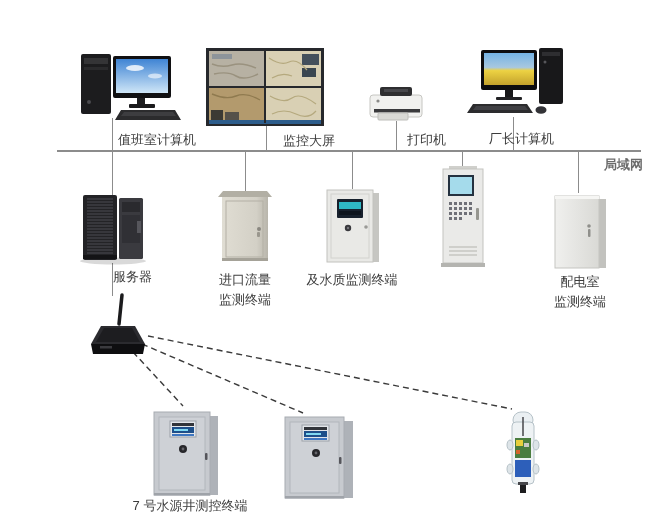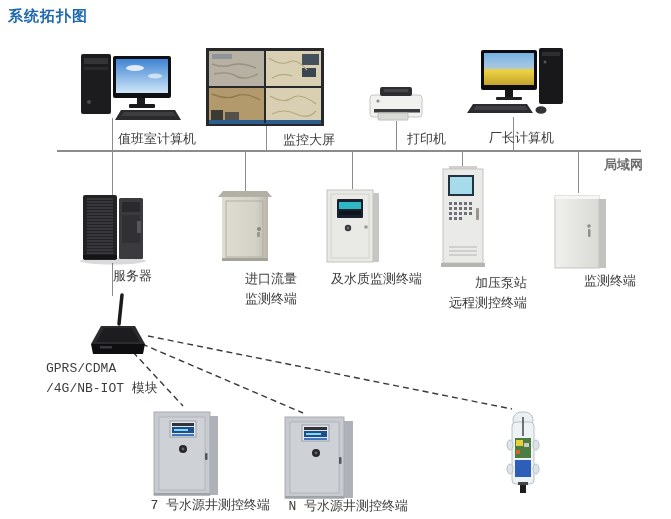--- a/index.html
+++ b/index.html
@@ -8,30 +8,29 @@
   }
   *{box-sizing:border-box; margin:0; padding:0;}
   html,body{background:#ffffff;}
   body{font-family:"Liberation Sans","DejaVu Sans",sans-serif;}
   .canvas{position:relative; width:671px; height:519px; background:#ffffff; overflow:hidden;}
   .title{position:absolute; left:8px; top:7px; font-size:15px; font-weight:bold; color:var(--title); letter-spacing:1px;}
   .hline{position:absolute; left:57px; top:150px; width:584px; height:2px; background:var(--lan-line);}
   .lan-label{position:absolute; left:604px; top:156px; font-size:13px; font-weight:bold; color:var(--lan-label);}
   .vline{position:absolute; width:1px; background:var(--connector);}
   .icon{position:absolute;}
-  .lbl{position:absolute; font-size:13px; color:var(--label); line-height:20px; white-space:nowrap;font-family:Liberation Mono, monospace;}
-  .lbl.center{text-align:right; white-space:normal;}
+  .lbl{position:absolute; font-size:13px; color:var(--label); line-height:20px; white-space:nowrap;}
+  .lbl.center{text-align:center; white-space:normal;}
   .overlay{position:absolute; left:0; top:0; width:671px; height:519px; pointer-events:none;}
 </style>
 </head>
 <body>
 
 <div class="canvas">
 
-  <div class="title">系统拓扑图</div>
 
   <div class="hline"></div>
   <div class="lan-label">局域网</div>
 
   <div class="vline" style="left:112px;top:118px;height:77px"></div>
   <div class="vline" style="left:266px;top:124px;height:27px"></div>
   <div class="vline" style="left:396px;top:121px;height:30px"></div>
   <div class="vline" style="left:513px;top:117px;height:34px"></div>
   <div class="vline" style="left:112px;top:263px;height:33px"></div>
   <div class="vline" style="left:245px;top:151px;height:40px"></div>
@@ -264,28 +263,20 @@
   <div class="lbl" style="left:489px;top:129px">厂长计算机</div>
   <div class="lbl" style="left:113px;top:267px">服务器</div>
 
   <div class="lbl center" style="left:193px;top:270px;width:104px">
     <div>进口流量</div>
     <div>监测终端</div>
   </div>
   <div class="lbl center" style="left:282px;top:270px;width:140px">
     <div>及水质监测终端</div>
   </div>
-  <div class="lbl center" style="left:399px;top:274px;width:128px">
-    <div>加压泵站</div>
-    <div>远程测控终端</div>
-  </div>
   <div class="lbl center" style="left:524px;top:272px;width:112px">
+    <div>配电室</div>
     <div>监测终端</div>
   </div>
-  <div class="lbl" style="left:46px;top:359px">
-    <div>GPRS/CDMA</div>
-    <div>/4G/NB-IOT 模块</div>
-  </div>
 
   <div class="lbl center" style="left:110px;top:496px;width:160px">7 号水源井测控终端</div>
-  <div class="lbl center" style="left:248px;top:497px;width:160px">N 号水源井测控终端</div>
 
 </div>
 
 </body></html>

